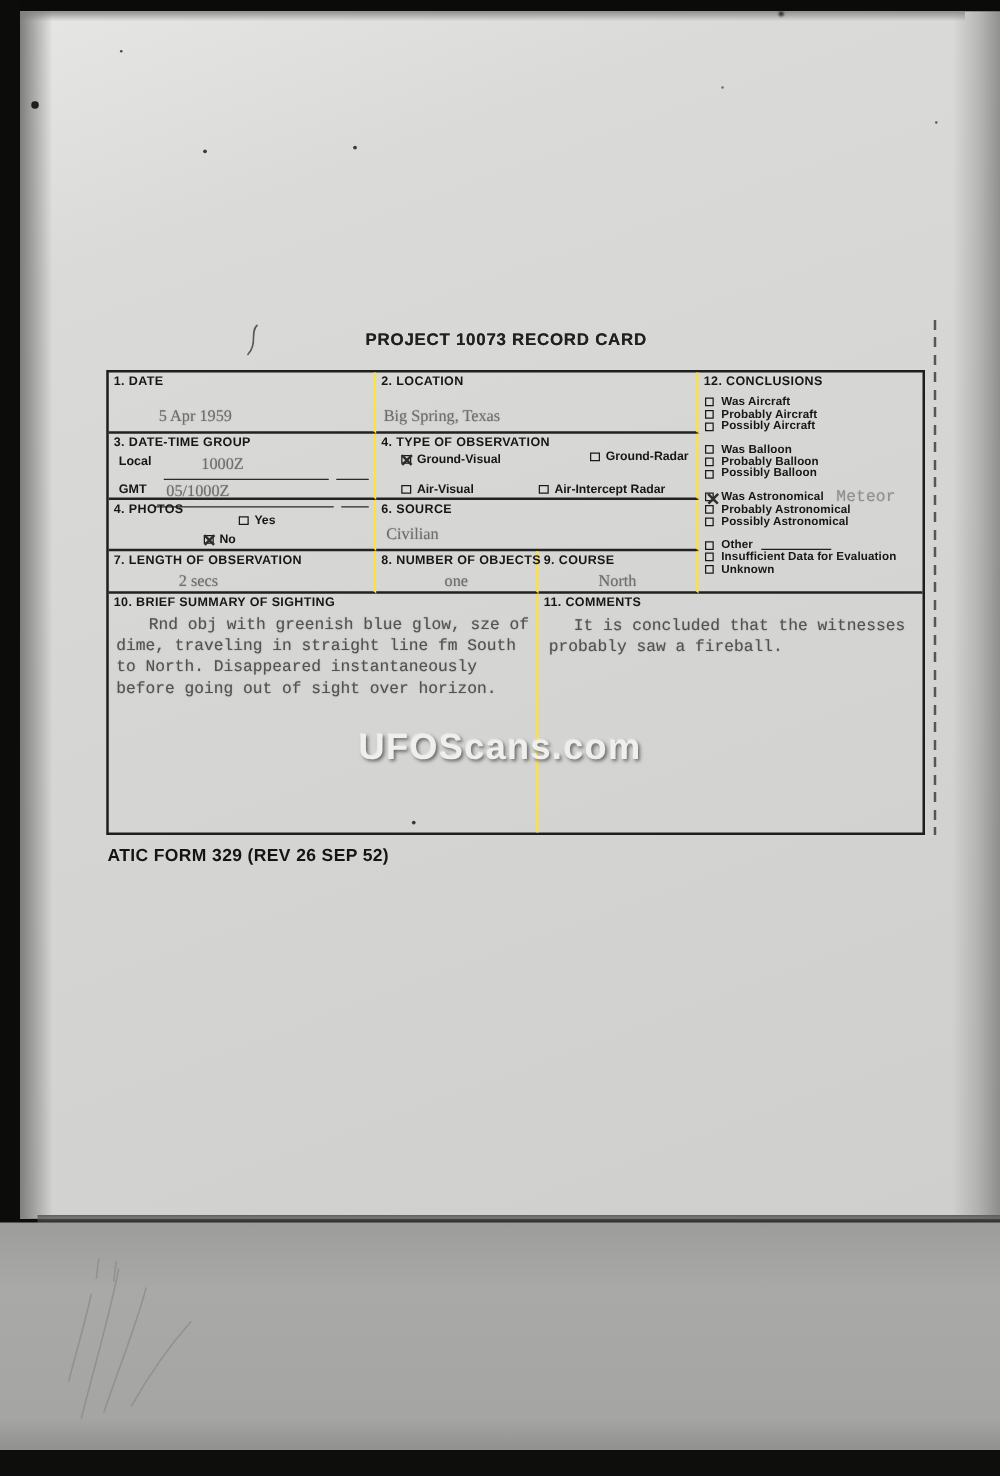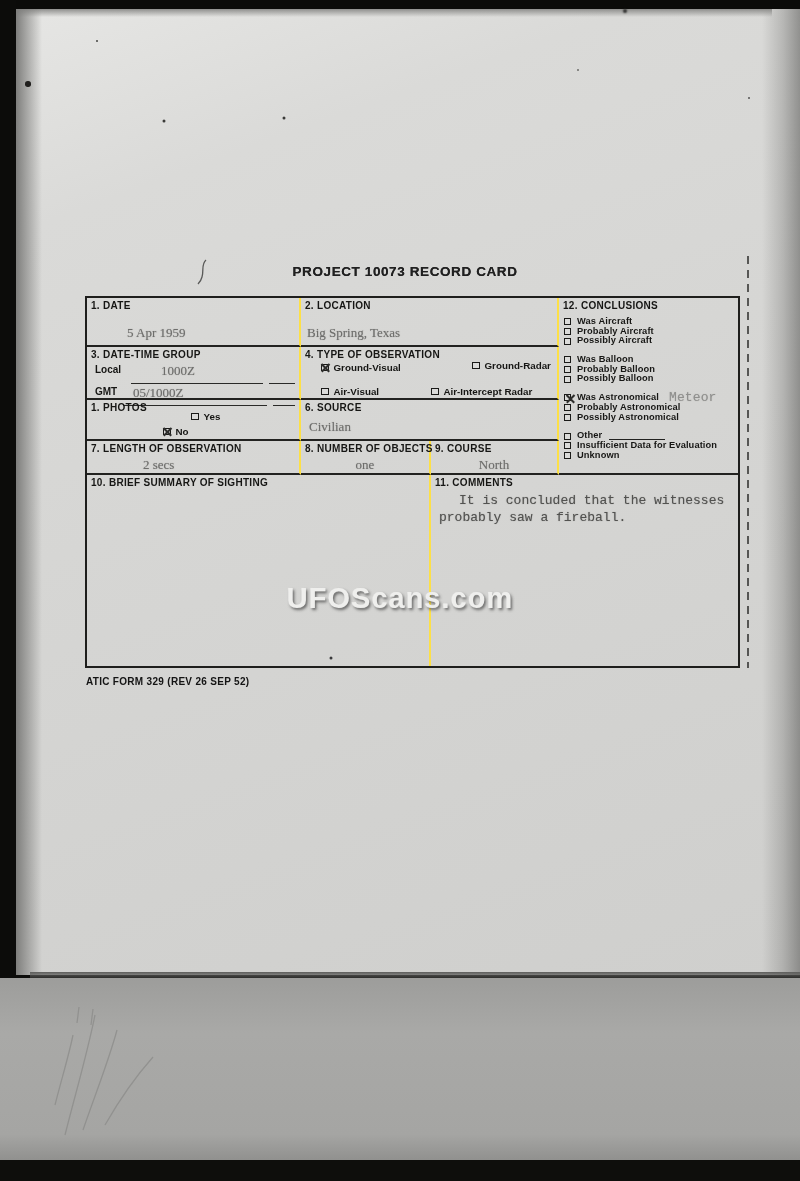--- a/index.html
+++ b/index.html
@@ -29,21 +29,21 @@
         27px 83px 0 2px #201f1d,330px 657px 0 .5px #39393b,748px 97px 0 0 #555553,577px 69px 0 0 #6c6c6a,
         624px 10px 2px 1px #2a2a28;}
   .vline-artifact{position:absolute;left:747px;top:256px;width:2px;height:412px;opacity:.75;
         background:repeating-linear-gradient(180deg,#2c2c2a 0 8px,rgba(0,0,0,0) 8px 14px);}
   .squiggle{position:absolute;left:196px;top:258px;}
   .scratches{position:absolute;left:25px;top:985px;}
 
   
   .title{position:absolute;left:60px;top:264px;width:690px;text-align:center;
         font-weight:700;font-size:13.5px;letter-spacing:.6px;color:#202020;text-shadow:0 0 .5px #3a3a3a;}
-  .footer{position:absolute;left:86px;top:676px;font-weight:700;font-size:10px;letter-spacing:.3px;color:#141414;}
+  .footer{position:absolute;left:86px;top:676px;font-weight:700;font-size:14px;letter-spacing:.3px;color:#141414;}
   .watermark{position:absolute;left:100px;top:582px;width:600px;text-align:center;font-weight:700;
         font-size:29px;letter-spacing:1px;color:#efefed;
         text-shadow:1.5px 2px 3px rgba(45,45,45,.65),-.5px -.5px 1px rgba(255,255,255,.5);}
 
   
   .card{position:absolute;left:85px;top:296px;width:655px;height:372px;border:2px solid #1e1e1c;box-sizing:border-box;}
   .cell{position:absolute;box-sizing:border-box;}
   .br{border-right:2px solid #fde047;} .bb{border-bottom:2px solid #222220;}
   .c-date{left:0;top:0;width:214px;height:49px;}
   .c-location{left:214px;top:0;width:258px;height:49px;}
@@ -170,21 +170,21 @@
         <span class="cb"></span>
         <span>Air-Visual</span>
       </div>
       <div class="cbitem o4">
         <span class="cb"></span>
         <span>Air-Intercept Radar</span>
       </div>
     </div>
 
     <div class="cell c-photos br bb">
-      <div class="lbl">1. PHOTOS</div>
+      <div class="lbl">4. PHOTOS</div>
       <div class="cbitem p-yes">
         <span class="cb"></span>
         <span>Yes</span>
       </div>
       <div class="cbitem p-no">
         <span class="cb checked"></span>
         <span>No</span>
       </div>
     </div>
 
@@ -267,20 +267,21 @@
           <div class="cl-item">
             <span class="cb"></span>
             <span>Unknown</span>
           </div>
         </div>
       </div>
     </div>
 
     <div class="cell c-summary br">
       <div class="lbl">10. BRIEF SUMMARY OF SIGHTING</div>
+      <div class="bodytext">Rnd obj with greenish blue glow, sze of dime, traveling in straight line fm South to North. Disappeared instantaneously before going out of sight over horizon.</div>
     </div>
 
     <div class="cell c-comments">
       <div class="lbl">11. COMMENTS</div>
       <div class="bodytext">It is concluded that the witnesses probably saw a fireball.</div>
     </div>
 
   </div>
 
   <div class="footer">ATIC FORM 329 (REV 26 SEP 52)</div>

